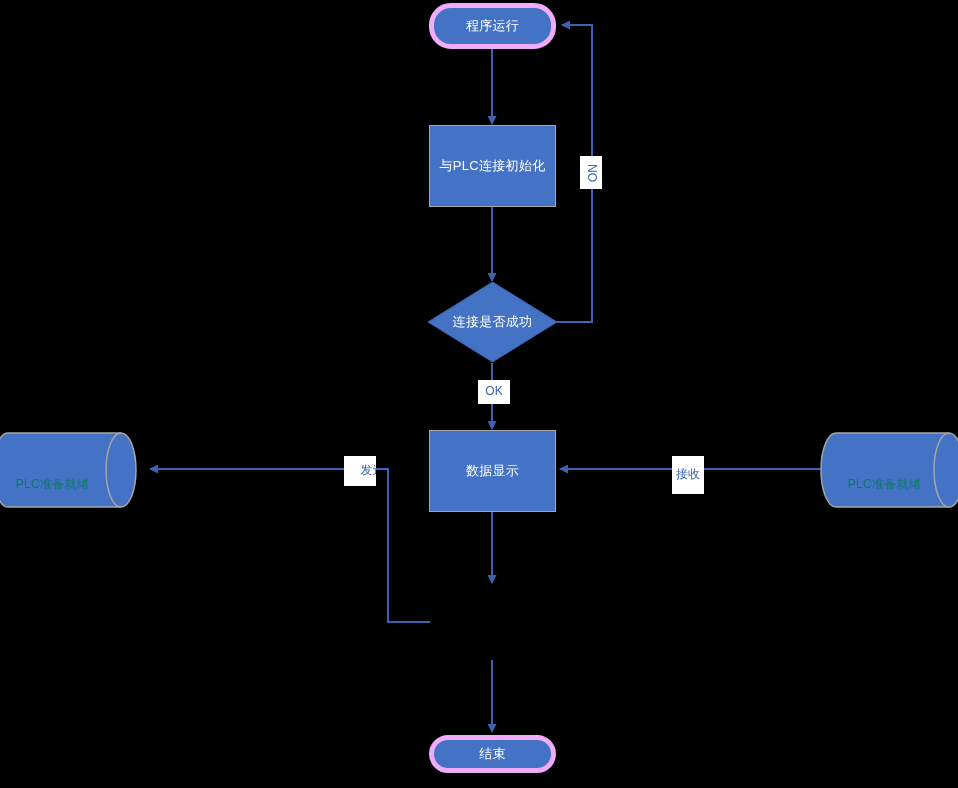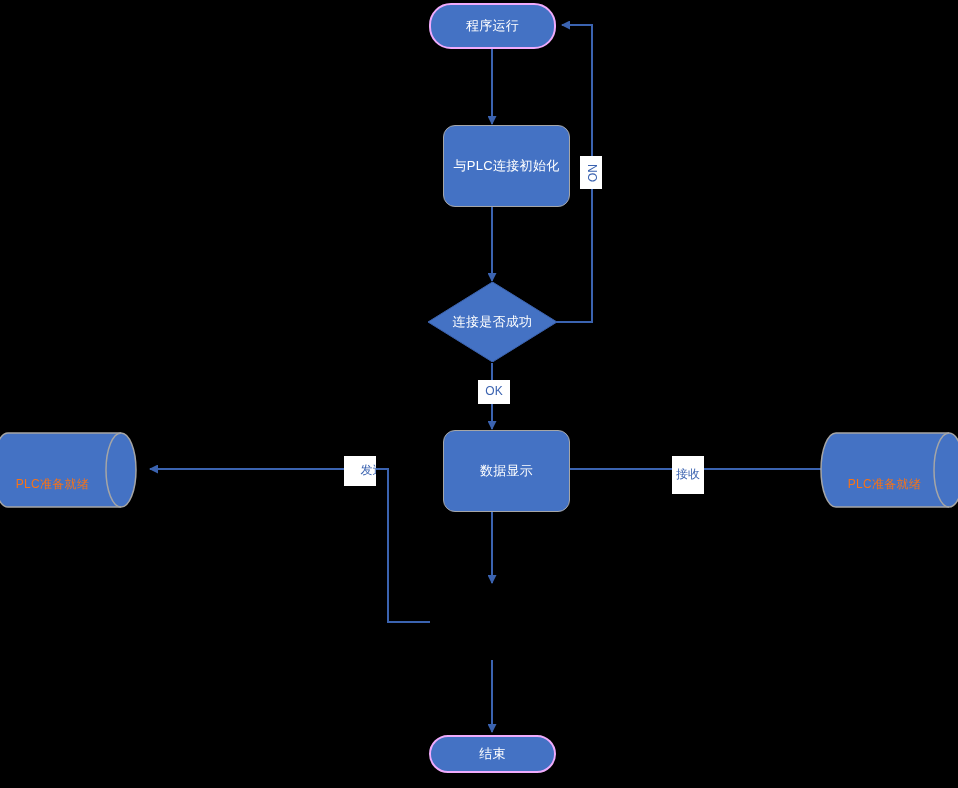--- a/index.html
+++ b/index.html
@@ -32,25 +32,24 @@
     color: #ffffff;
     font-size: 13px;
     line-height: 1.2;
     text-align: center;
     letter-spacing: 0.3px;
     background: #4472C4;
     border: 1px solid #A6A6A6;
   }
   .node.terminator {
     border-radius: 22px;
-    border: 2px solid #f0abfc;
+    border: 5px solid #f0abfc;
   }
   .node.process {
-    border-radius: 12px;
-    margin-left: 14px;
+    border-radius: 0;
   }
   .node.decision {
     background: transparent;
     border: none;
   }
   .decision .dshape {
     position: absolute;
     left: 0; top: 0;
     width: 100%; height: 100%;
   }
@@ -66,21 +65,21 @@
     border: none;
   }
   .cylinder .cyl-body {
     position: absolute;
     left: 0; top: 0;
     width: 100%; height: 100%;
   }
   .cylinder .cyl-label {
     position: relative;
     z-index: 2;
-    color: #f97316;
+    color: #0f766e;
     font-size: 12px;
     white-space: nowrap;
     margin-top: 28px;
   }
   .edge-label {
     position: absolute;
     background: #ffffff;
     color: #3B63B0;
     font-size: 12px;
     line-height: 1.1;

